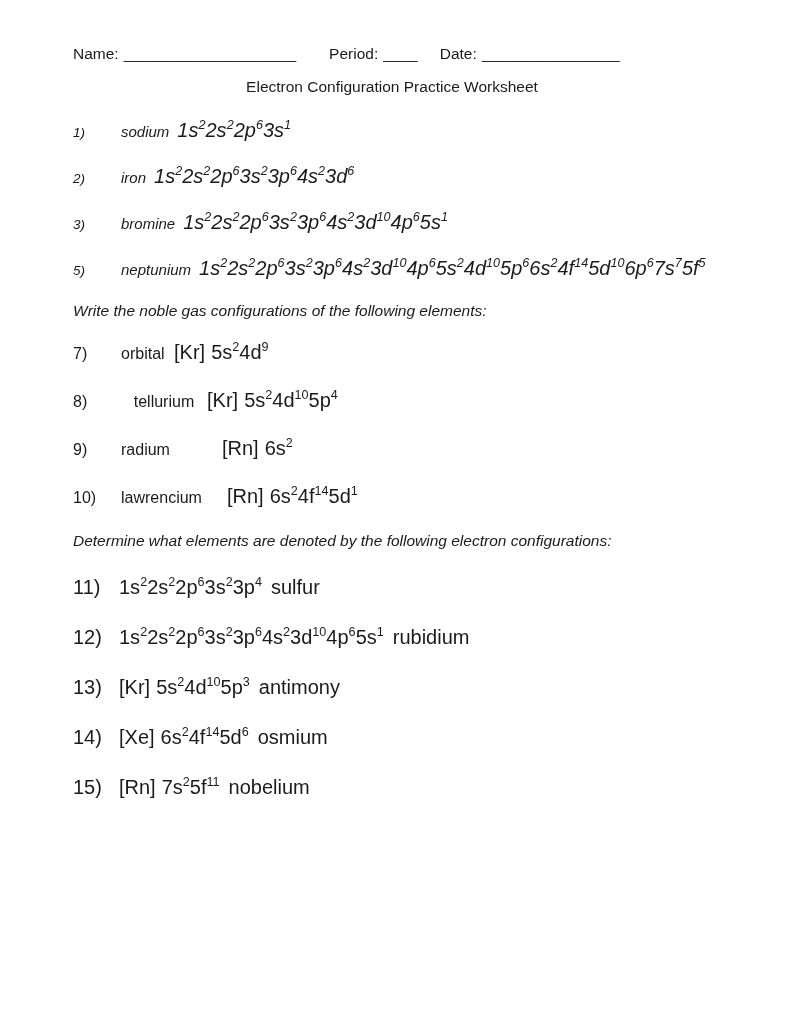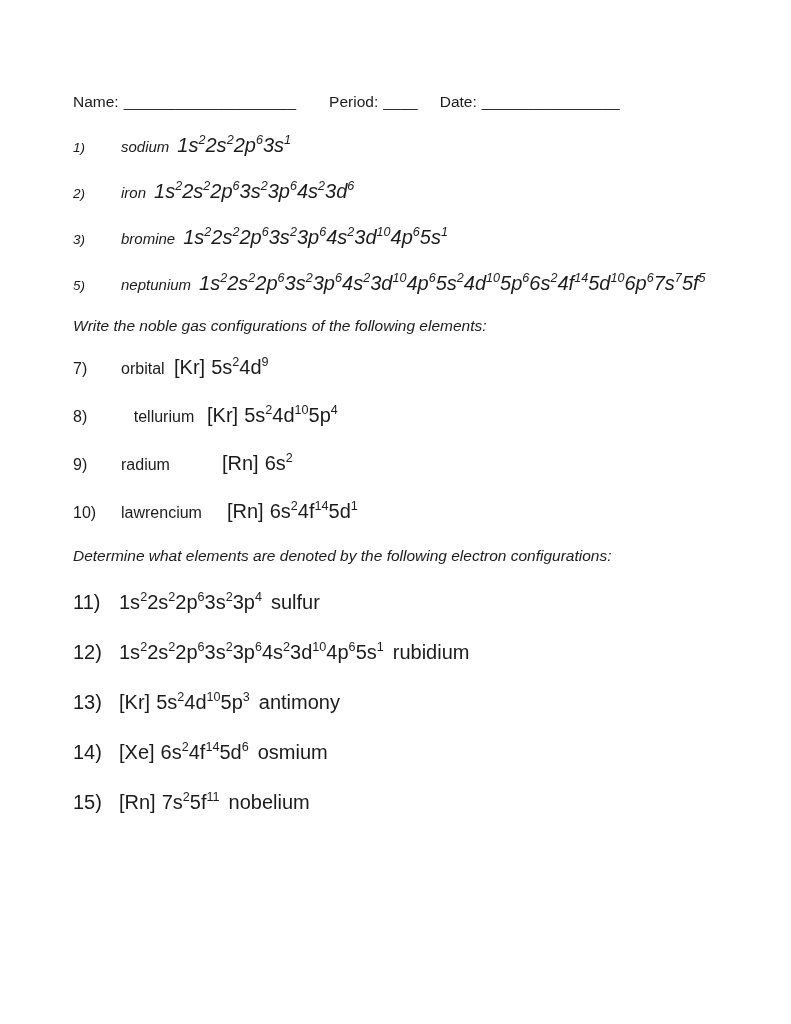--- a/index.html
+++ b/index.html
@@ -1,21 +1,21 @@
 <!DOCTYPE html>
 <html><head>
 <meta charset="utf-8">
 <style>
   html,body{margin:0;padding:0;}
   body{
     width:791px;height:1024px;background:#ffffff;color:#1b1b1b;
     font-family:"Liberation Sans","DejaVu Sans",sans-serif;
     overflow:hidden;
   }
-  .page{padding:44px 80px 0 73px;box-sizing:border-box;width:791px;margin-top:48px;}
+  .page{padding:44px 80px 0 73px;box-sizing:border-box;width:791px;}
   
   .header-line{font-size:15.5px;line-height:20px;white-space:nowrap;}
   .blank{margin-left:5px;}
   .lbl-period{margin-left:33px;}
   .lbl-date{margin-left:22px;}
   
   .title{font-size:15.5px;line-height:20px;text-align:center;margin-top:13px;}
   .instructions{font-style:italic;font-size:15.5px;line-height:19.5px;}
   .s2i{margin-top:16px;}
   .s3i{margin-top:9px;}
@@ -49,20 +49,21 @@
 </style>
 </head>
 <body>
 
 <div class="page">
 
   <div class="header-line">
     <span>Name:</span><span class="blank">____________________</span><span class="lbl-period">Period:</span><span class="blank">____</span><span class="lbl-date">Date:</span><span class="blank">________________</span>
   </div>
 
+  <div class="title">Electron Configuration Practice Worksheet</div>
 
 
   <div class="sec1">
     <div class="item item-1">
       <span class="num">1)</span><span class="element">sodium</span><span class="config">1s<sup>2</sup>2s<sup>2</sup>2p<sup>6</sup>3s<sup>1</sup></span>
     </div>
     <div class="item item-2">
       <span class="num">2)</span><span class="element">iron</span><span class="config">1s<sup>2</sup>2s<sup>2</sup>2p<sup>6</sup>3s<sup>2</sup>3p<sup>6</sup>4s<sup>2</sup>3d<sup>6</sup></span>
     </div>
     <div class="item item-3">

